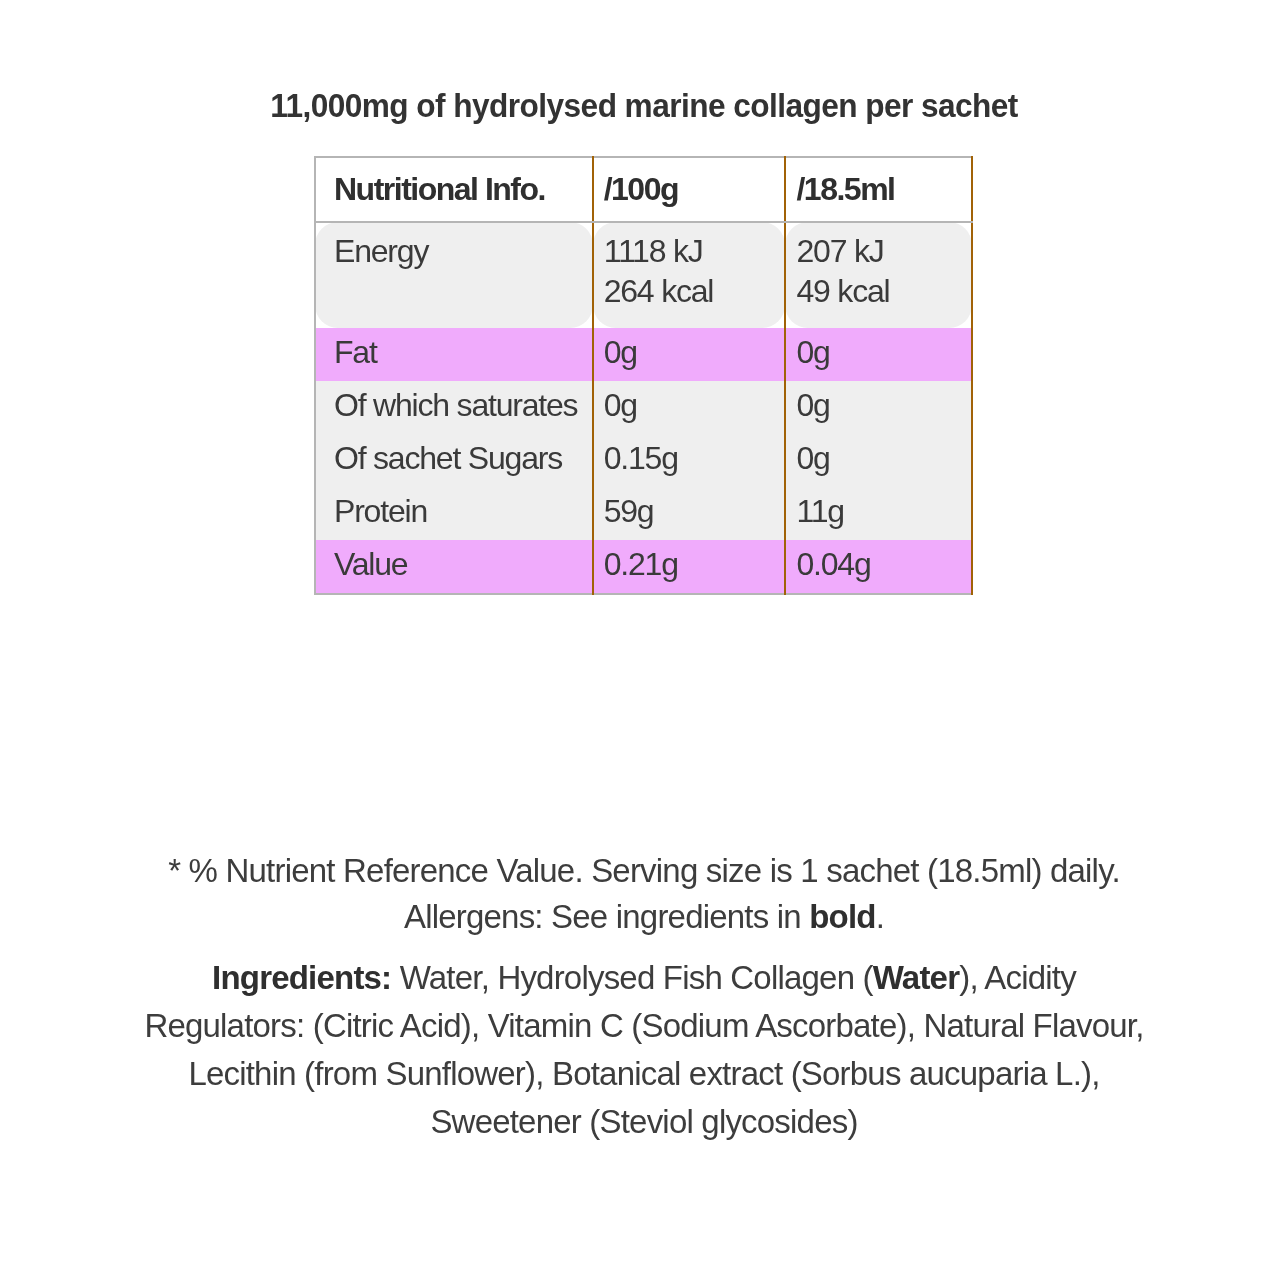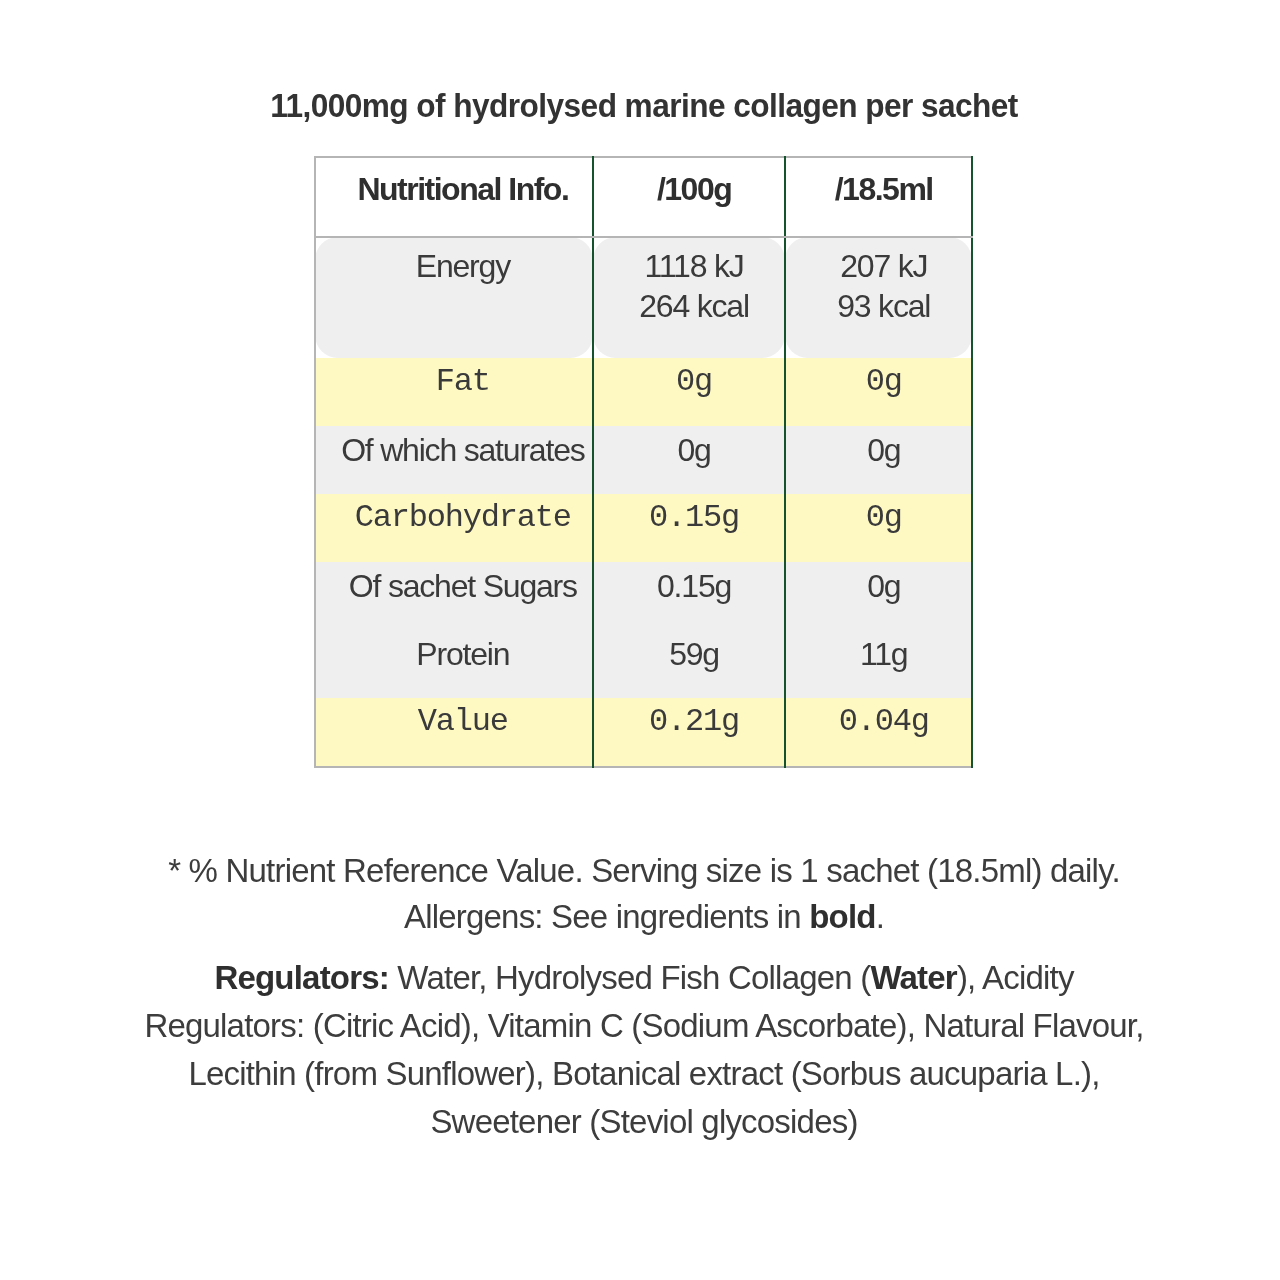--- a/index.html
+++ b/index.html
@@ -33,43 +33,43 @@
       left: 314px;
       top: 156px;
       width: 659px;
       border-collapse: collapse;
       border: 2px solid #b5b5b5;
       font-size: 32px;
       color: #3a3a3a;
     }
     .nutri-table td, .nutri-table th {
       border-left: 2px solid #b5b5b5;
-      border-right: 2px solid #14532d;
-      padding: 0 0 16px 18px;
+      border-right: 2px solid #a16207;
+      padding: 0 0 1px 18px;
       vertical-align: top;
-      text-align: center;
+      text-align: left;
       line-height: 40px;
       letter-spacing: -1.2px;
     }
     .nutri-table th {
       font-weight: bold;
       color: #2f2f2f;
       height: 62px;
       vertical-align: middle;
       border-bottom: 2px solid #b5b5b5;
       background: #ffffff;
       letter-spacing: -1.5px;
     }
     .nutri-table td.c2, .nutri-table th.c2 { padding-left: 10px; }
     .nutri-table td.c3, .nutri-table th.c3 { padding-left: 10px; }
     .col1 { width: 265px; }
     .col2 { width: 184px; }
     .col3 { width: 178px; }
     .row-gray td { background: #efefef; }
-    .row-white td { background: #fef9c3; font-family: Liberation Mono, monospace; }
+    .row-white td { background: #f0abfc; }
     .r-energy td { height: 96px; padding-top: 8px; border-radius: 23px; }
     .r-std td { height: 48px; padding-top: 4px; }
     .r-vitc td { height: 86px; padding-top: 4px; }
 
     .footnote {
       position: absolute;
       left: 0;
       top: 848px;
       width: 1288px;
       text-align: center;
@@ -111,36 +111,31 @@
   </thead>
   <tbody>
     <tr class="row-gray r-energy">
       <td class="c1">Energy</td>
       <td class="c2">
         <div>1118 kJ</div>
         <div>264 kcal</div>
       </td>
       <td class="c3">
         <div>207 kJ</div>
-        <div>93 kcal</div>
+        <div>49 kcal</div>
       </td>
     </tr>
     <tr class="row-white r-std">
       <td class="c1">Fat</td>
       <td class="c2">0g</td>
       <td class="c3">0g</td>
     </tr>
     <tr class="row-gray r-std">
       <td class="c1">Of which saturates</td>
       <td class="c2">0g</td>
-      <td class="c3">0g</td>
-    </tr>
-    <tr class="row-white r-std">
-      <td class="c1">Carbohydrate</td>
-      <td class="c2">0.15g</td>
       <td class="c3">0g</td>
     </tr>
     <tr class="row-gray r-std">
       <td class="c1">Of sachet Sugars</td>
       <td class="c2">0.15g</td>
       <td class="c3">0g</td>
     </tr>
     <tr class="row-gray r-std">
       <td class="c1">Protein</td>
       <td class="c2">59g</td>
@@ -152,13 +147,13 @@
       <td class="c3">0.04g</td>
     </tr>
   </tbody>
 </table>
 
 <div class="footnote">
   <div>* % Nutrient Reference Value. Serving size is 1 sachet (18.5ml) daily.</div>
   <div><span>Allergens: See ingredients in </span><b>bold</b><span>.</span></div>
 </div>
 
-<div class="ingredients"><b>Regulators:</b><span> Water, Hydrolysed Fish Collagen (</span><b>Water</b><span>), Acidity Regulators: (Citric Acid), Vitamin C (Sodium Ascorbate), Natural Flavour, Lecithin (from Sunflower), Botanical extract (Sorbus aucuparia L.), Sweetener (Steviol glycosides)</span></div>
+<div class="ingredients"><b>Ingredients:</b><span> Water, Hydrolysed Fish Collagen (</span><b>Water</b><span>), Acidity Regulators: (Citric Acid), Vitamin C (Sodium Ascorbate), Natural Flavour, Lecithin (from Sunflower), Botanical extract (Sorbus aucuparia L.), Sweetener (Steviol glycosides)</span></div>
 
 </body></html>

